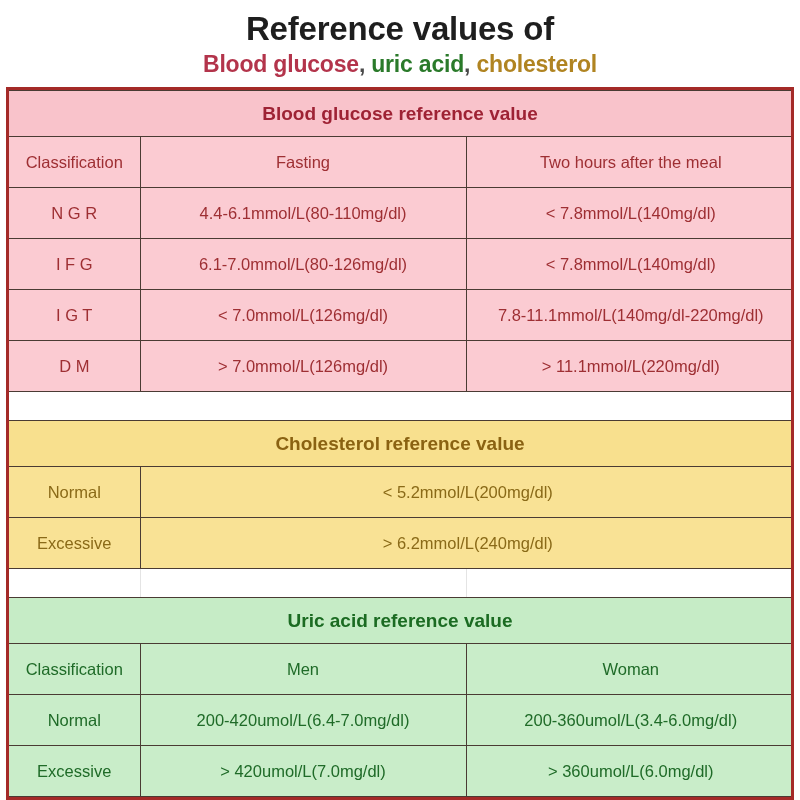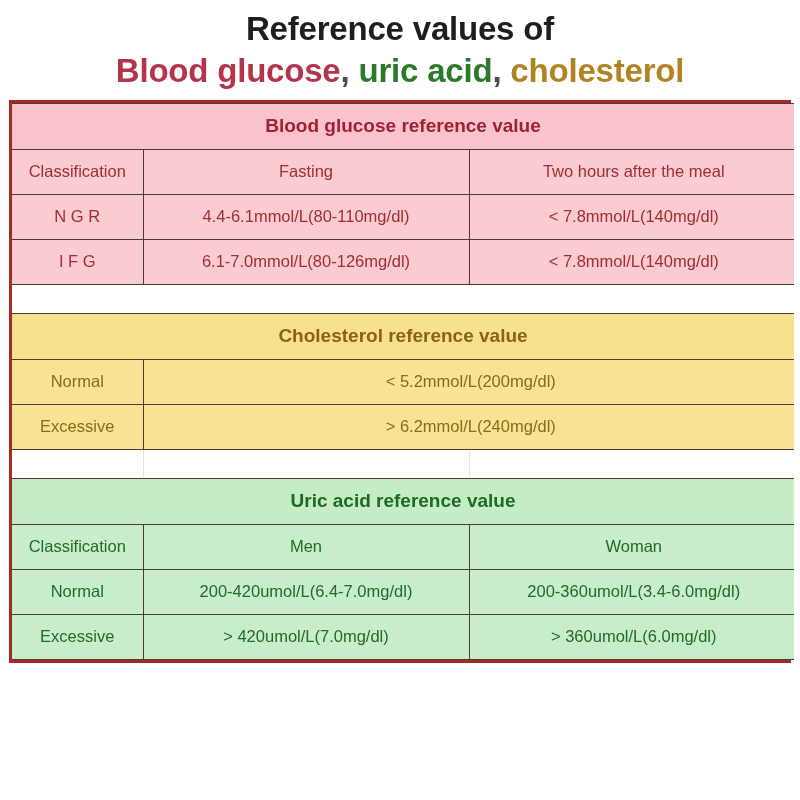--- a/index.html
+++ b/index.html
@@ -13,37 +13,38 @@
     font-family: "Liberation Sans", sans-serif;
     overflow: hidden;
   }
 
   .page {
     width: 800px;
     height: 800px;
     box-sizing: border-box;
     display: flex;
     flex-direction: column;
+    align-items: center;
   }
 
   
   .title-block {
     padding-top: 9px;
     text-align: center;
     flex: 0 0 auto;
   }
   .title-line-1 {
     font-size: 33px;
     font-weight: 700;
     color: #1e1e1e;
     letter-spacing: -0.2px;
     line-height: 1.22;
   }
   .title-line-2 {
-    font-size: 33px;
+    font-size: 23px;
     font-weight: 700;
     line-height: 1.25;
     letter-spacing: -0.2px;
     margin-top: 1px;
   }
   .t-glucose { color: #b3344b; }
   .t-uric    { color: #2a7a2a; }
   .t-chol    { color: #b08421; }
   .t-comma   { color: #4a4a4a; }
 
@@ -61,21 +62,21 @@
     border-collapse: collapse;
     table-layout: fixed;
   }
   table.refblock td {
     border: 1.6px solid #4a3b33;
     text-align: center;
     vertical-align: middle;
     padding: 0 4px;
     font-size: 16.5px;
     line-height: 1.15;
-    height: 45px;
+    height: 51px;
     box-sizing: border-box;
     white-space: nowrap;
     overflow: hidden;
   }
   table.refblock td.banner {
     font-size: 19px;
     font-weight: 700;
     height: 46px;
     border-left: none;
     border-right: none;
@@ -148,20 +149,30 @@
         <tr>
           <td class="first-col">N G R</td>
           <td>4.4-6.1mmol/L(80-110mg/dl)</td>
           <td class="last-col">&lt; 7.8mmol/L(140mg/dl)</td>
         </tr>
         <tr>
           <td class="first-col">I F G</td>
           <td>6.1-7.0mmol/L(80-126mg/dl)</td>
           <td class="last-col">&lt; 7.8mmol/L(140mg/dl)</td>
         </tr>
+        <tr>
+          <td class="first-col">I G T</td>
+          <td>&lt; 7.0mmol/L(126mg/dl)</td>
+          <td class="last-col">7.8-11.1mmol/L(140mg/dl-220mg/dl)</td>
+        </tr>
+        <tr>
+          <td class="first-col">D M</td>
+          <td>&gt; 7.0mmol/L(126mg/dl)</td>
+          <td class="last-col">&gt; 11.1mmol/L(220mg/dl)</td>
+        </tr>
       </tbody>
     </table>
 
     <table class="spacer">
       <colgroup>
           <col class="c-label">
           <col class="c-mid">
           <col class="c-right">
         </colgroup>
       <tbody>

